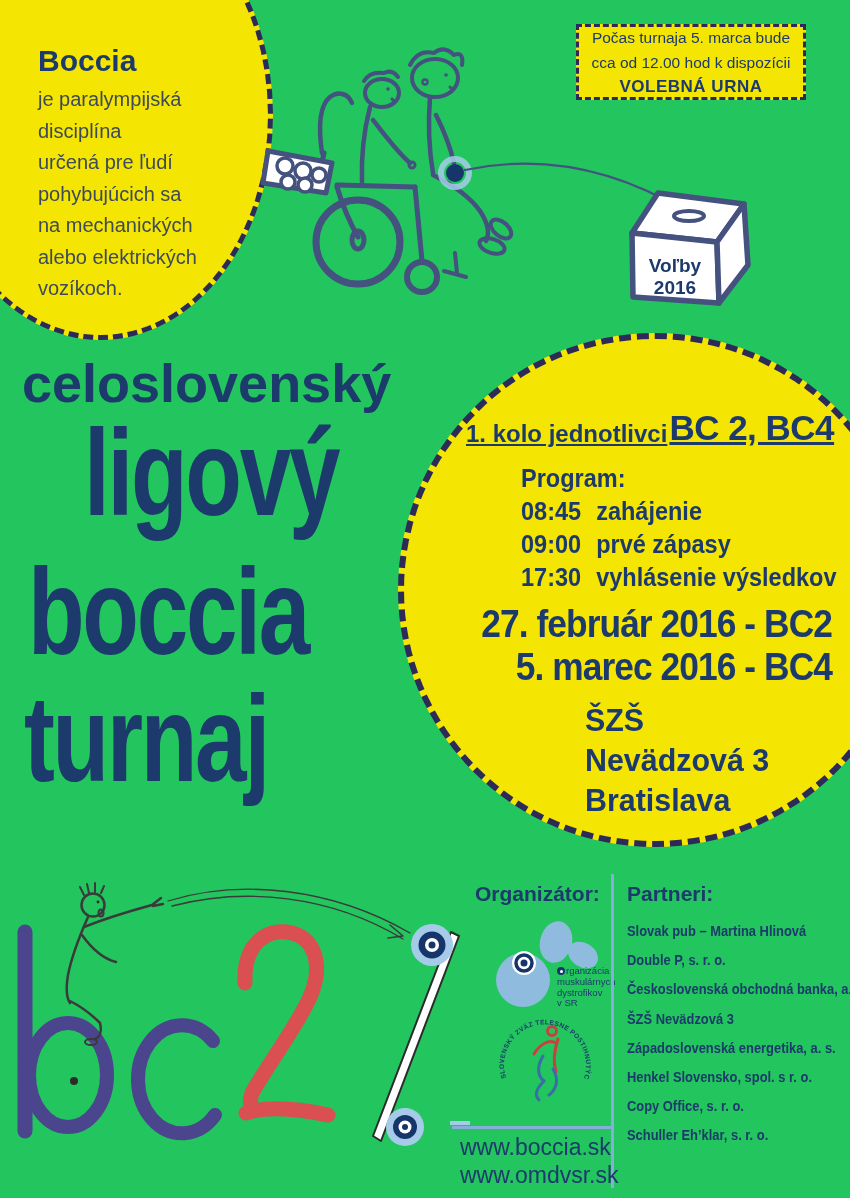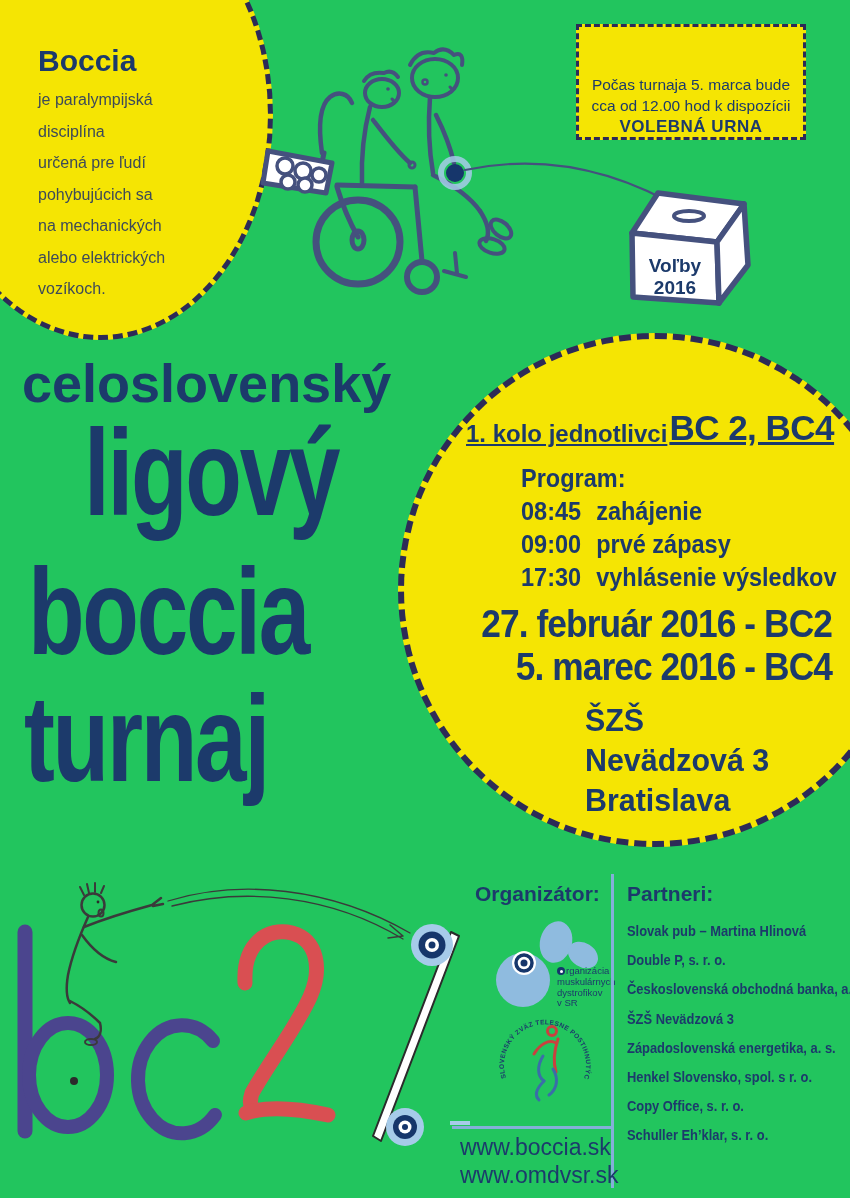--- a/index.html
+++ b/index.html
@@ -7,26 +7,26 @@
     position:relative;width:850px;height:1198px;overflow:hidden;background:#22c55e;
     font-family:"Liberation Sans",sans-serif;
   }
   .abs{position:absolute;}
 
   
   .blob{left:-72px;top:-110px;width:335px;height:440px;border-radius:50%;
     background:var(--c-yellow,#F5E503);border:5px dashed var(--c-dash,#2D2A57);}
   .blob-text{left:38px;top:44px;}
   .blob-title{font-size:30px;font-weight:bold;color:var(--c-navy,#1C3A6B);margin-bottom:6px;}
-  .blob-line{font-size:16px;line-height:31.5px;color:var(--c-slate,#3D4A59);}
-
-  
-  .notice{left:576px;top:24px;width:230px;height:116px;box-sizing:border-box;
+  .blob-line{font-size:20px;line-height:31.5px;color:var(--c-slate,#3D4A59);}
+
+  
+  .notice{left:576px;top:24px;width:230px;height:76px;box-sizing:border-box;
     background:var(--c-yellow,#F5E503);border:3px dashed var(--c-dash,#2D2A57);
-    display:flex;flex-direction:column;justify-content:flex-end;align-items:center;
+    display:flex;flex-direction:column;justify-content:space-between;align-items:center;
     text-align:center;color:var(--c-navy,#1C3A6B);font-size:15.5px;line-height:21px;}
   .notice .strong{font-weight:bold;font-size:17px;letter-spacing:.5px;margin-top:0;}
 
   
   svg{overflow:visible;}
   .ink{stroke:var(--c-ink,#45517E);fill:none;stroke-linecap:round;stroke-linejoin:round;}
   .ink-fill{fill:#fff;stroke:var(--c-ink,#45517E);stroke-linejoin:round;stroke-linecap:round;}
   .sk{stroke:var(--c-sketch,#3A3A3A);fill:none;stroke-linecap:round;stroke-linejoin:round;}
   .purple-s{stroke:var(--c-purple,#4B458E);fill:none;stroke-linecap:round;}
   .red-s{stroke:var(--c-red,#D94F52);fill:none;stroke-linecap:round;stroke-linejoin:round;}

